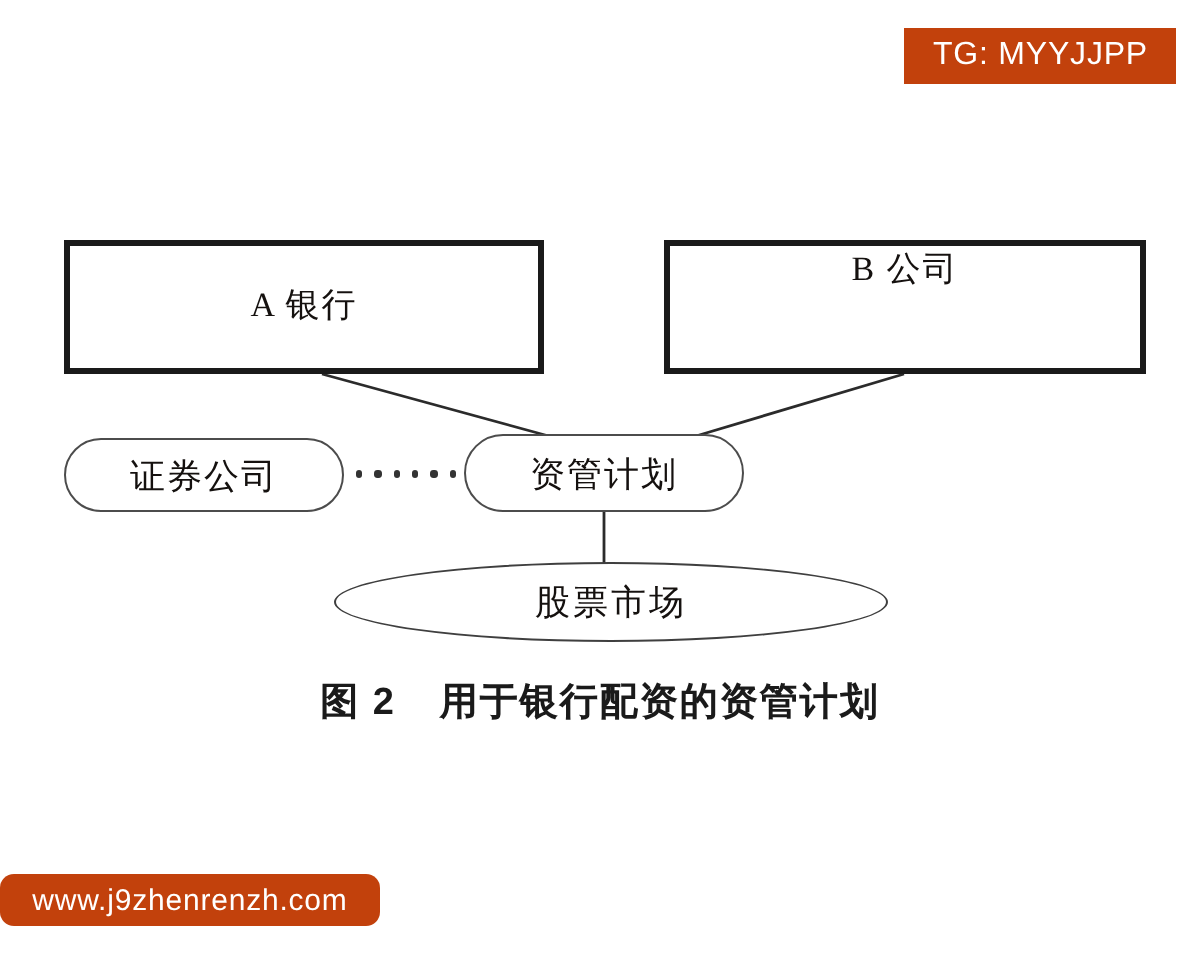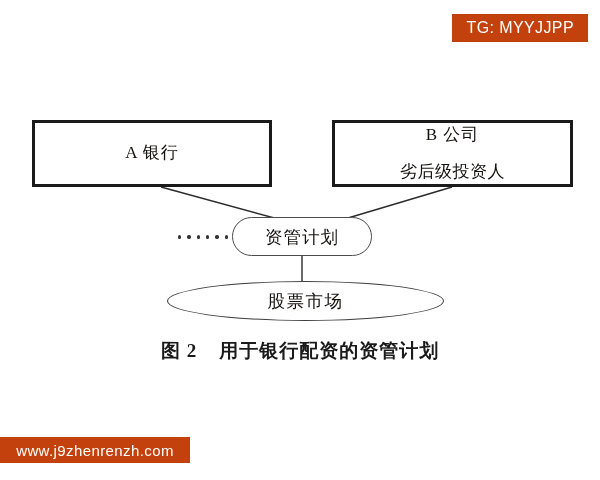--- a/index.html
+++ b/index.html
@@ -42,20 +42,21 @@
     padding: 0 14px;
     font-size: 16px;
   }
   #wm-bottom {
     left: 0;
     top: 437px;
     width: 190px;
     height: 26px;
     font-size: 15px;
     justify-content: center;
+    border-radius: 7px;
   }
 
   
   #links {
     position: absolute;
     left: 0;
     top: 0;
     width: 600px;
     height: 480px;
     pointer-events: none;
@@ -127,21 +128,21 @@
     left: 0;
     top: 338px;
     width: 600px;
     text-align: center;
     font-family: "Liberation Sans", "DejaVu Sans", sans-serif;
     font-weight: bold;
     font-size: 19px;
     color: #1a1a1a;
     letter-spacing: 1px;
   }
-  #caption .cap-num { margin-right: 22px; font-family: Liberation Serif, serif; }
+  #caption .cap-num { margin-right: 22px; }
 </style>
 </head>
 <body>
 
 <div id="canvas">
 
   <svg id="links" viewBox="0 0 600 480" width="600" height="480">
     <line x1="161" y1="187" x2="278" y2="219" stroke="#2b2b2b" stroke-width="1.4"></line>
     <line x1="452" y1="187" x2="348" y2="218" stroke="#2b2b2b" stroke-width="1.4"></line>
     <line x1="302" y1="256" x2="302" y2="283" stroke="#2b2b2b" stroke-width="1.4"></line>
@@ -155,23 +156,25 @@
     <i></i>
     <i></i>
   </div>
 
   <div id="node-bank-a" class="node rect-node">
     <span class="l1">A 银行</span>
   </div>
 
   <div id="node-company-b" class="node rect-node">
     <span class="l1">B 公司</span>
-    <span class="l2">劣后级投资人</span>
   </div>
 
+  <div id="node-securities" class="node pill-node">
+    <span>证券公司</span>
+  </div>
 
   <div id="node-market" class="node ellipse-node">
     <span>股票市场</span>
   </div>
 
   <div id="node-amp" class="node pill-node">
     <span>资管计划</span>
   </div>
 
   <div id="caption">

